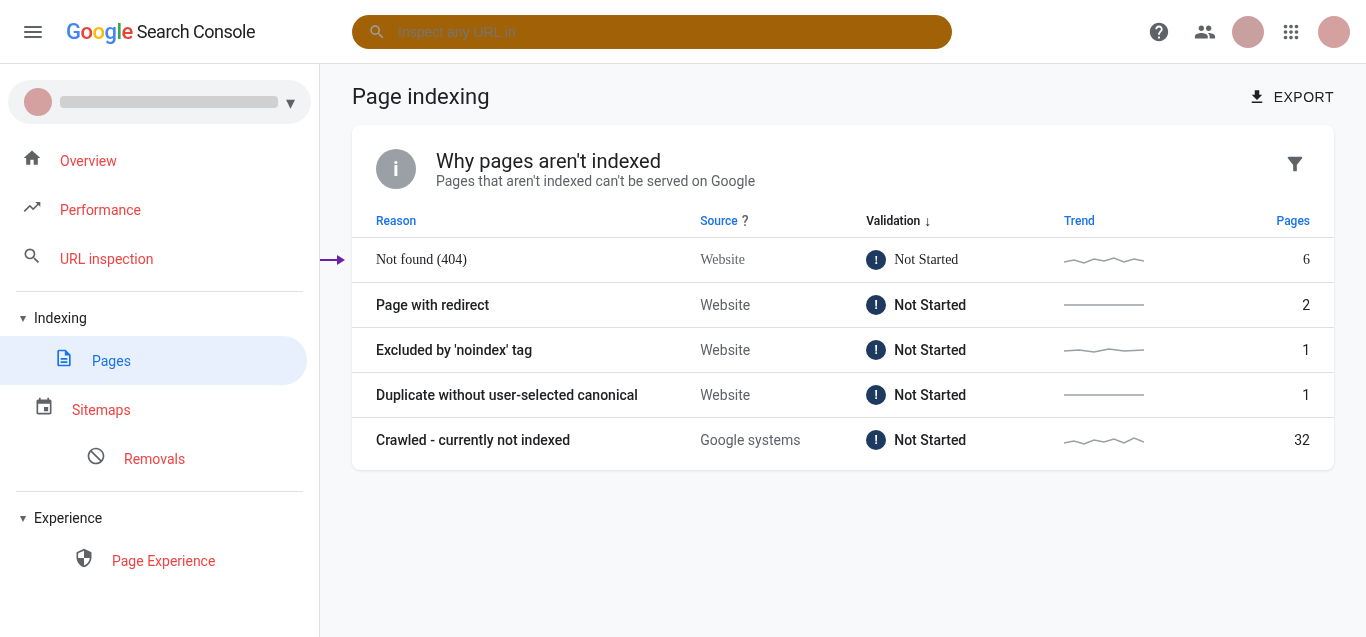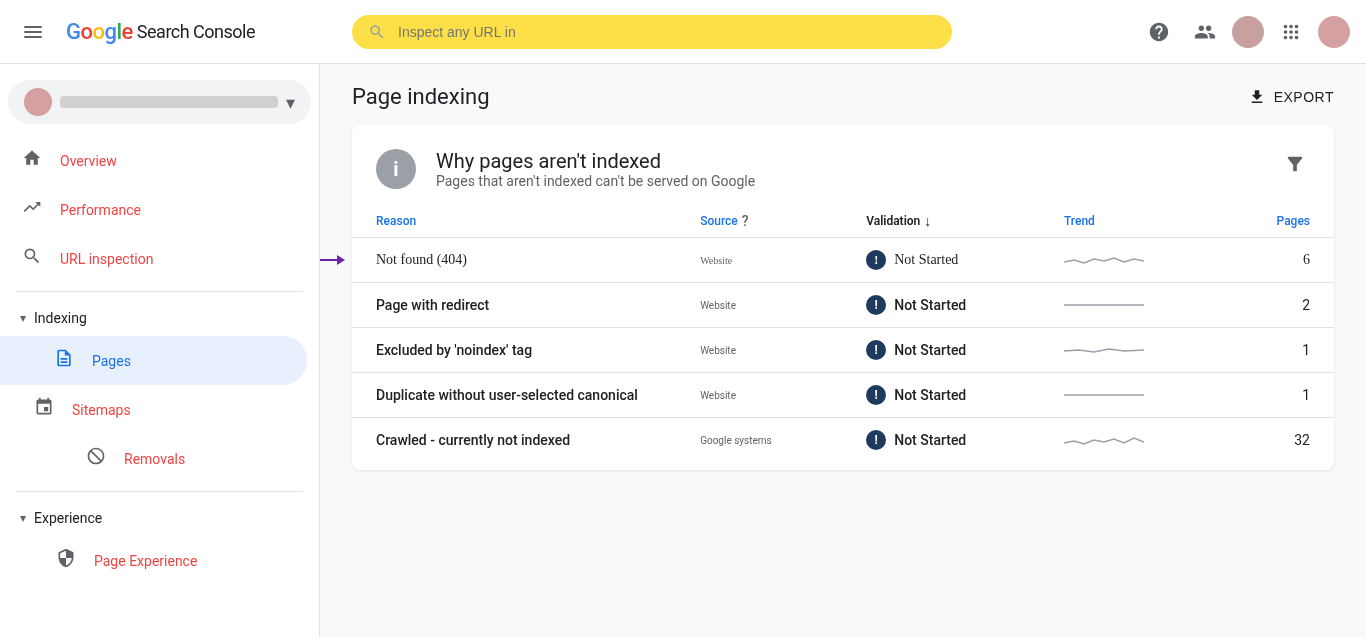--- a/index.html
+++ b/index.html
@@ -43,21 +43,21 @@
     .g-blue { color: #4285F4; }
     .g-red { color: #EA4335; }
     .g-yellow { color: #FBBC05; }
     .g-green { color: #34A853; }
     .logo-text { color: #202124; font-size: 18px; margin-left: 4px; font-weight: 400; }
     .search-bar {
       flex: 1;
       max-width: 600px;
       display: flex;
       align-items: center;
-      background: #fde047;
+      background: #a16207;
       border-radius: 24px;
       padding: 8px 16px;
       gap: 12px;
     }
     .search-bar input {
       border: none;
       background: transparent;
       outline: none;
       font-size: 14px;
       color: #202124;
@@ -296,21 +296,21 @@
 
     .reason-cell {
       font-size: 14px;
       color: #202124;
       font-weight: 500;
       display: flex;
       align-items: center;
       gap: 8px;
     }
     .source-cell {
-      font-size: 10px;
+      font-size: 14px;
       color: #5f6368;
     }
     .validation-cell {
       display: flex;
       align-items: center;
       gap: 8px;
     }
     .validation-icon {
       width: 20px;
       height: 20px;
@@ -474,21 +474,21 @@
     </div>
 
     <div class="nav-divider"></div>
 
     <div class="nav-section">
       <div class="nav-section-header">
         <span class="section-icon">▾</span>
         <span>Experience</span>
       </div>
 
-      <div class="nav-item" style="padding-left:54px;">
+      <div class="nav-item" style="padding-left:72px;">
         <span class="nav-icon">
           <svg width="20" height="20" viewBox="0 0 24 24" fill="#5f6368">
               <path d="M12 1L3 5v6c0 5.55 3.84 10.74 9 12 5.16-1.26 9-6.45 9-12V5l-9-4zm0 10.99h7c-.53 4.12-3.28 7.79-7 8.94V12H5V6.3l7-3.11v8.8z"></path>
             </svg>
         </span>
         <span>Page Experience</span>
       </div>
     </div>
   </nav>
 

